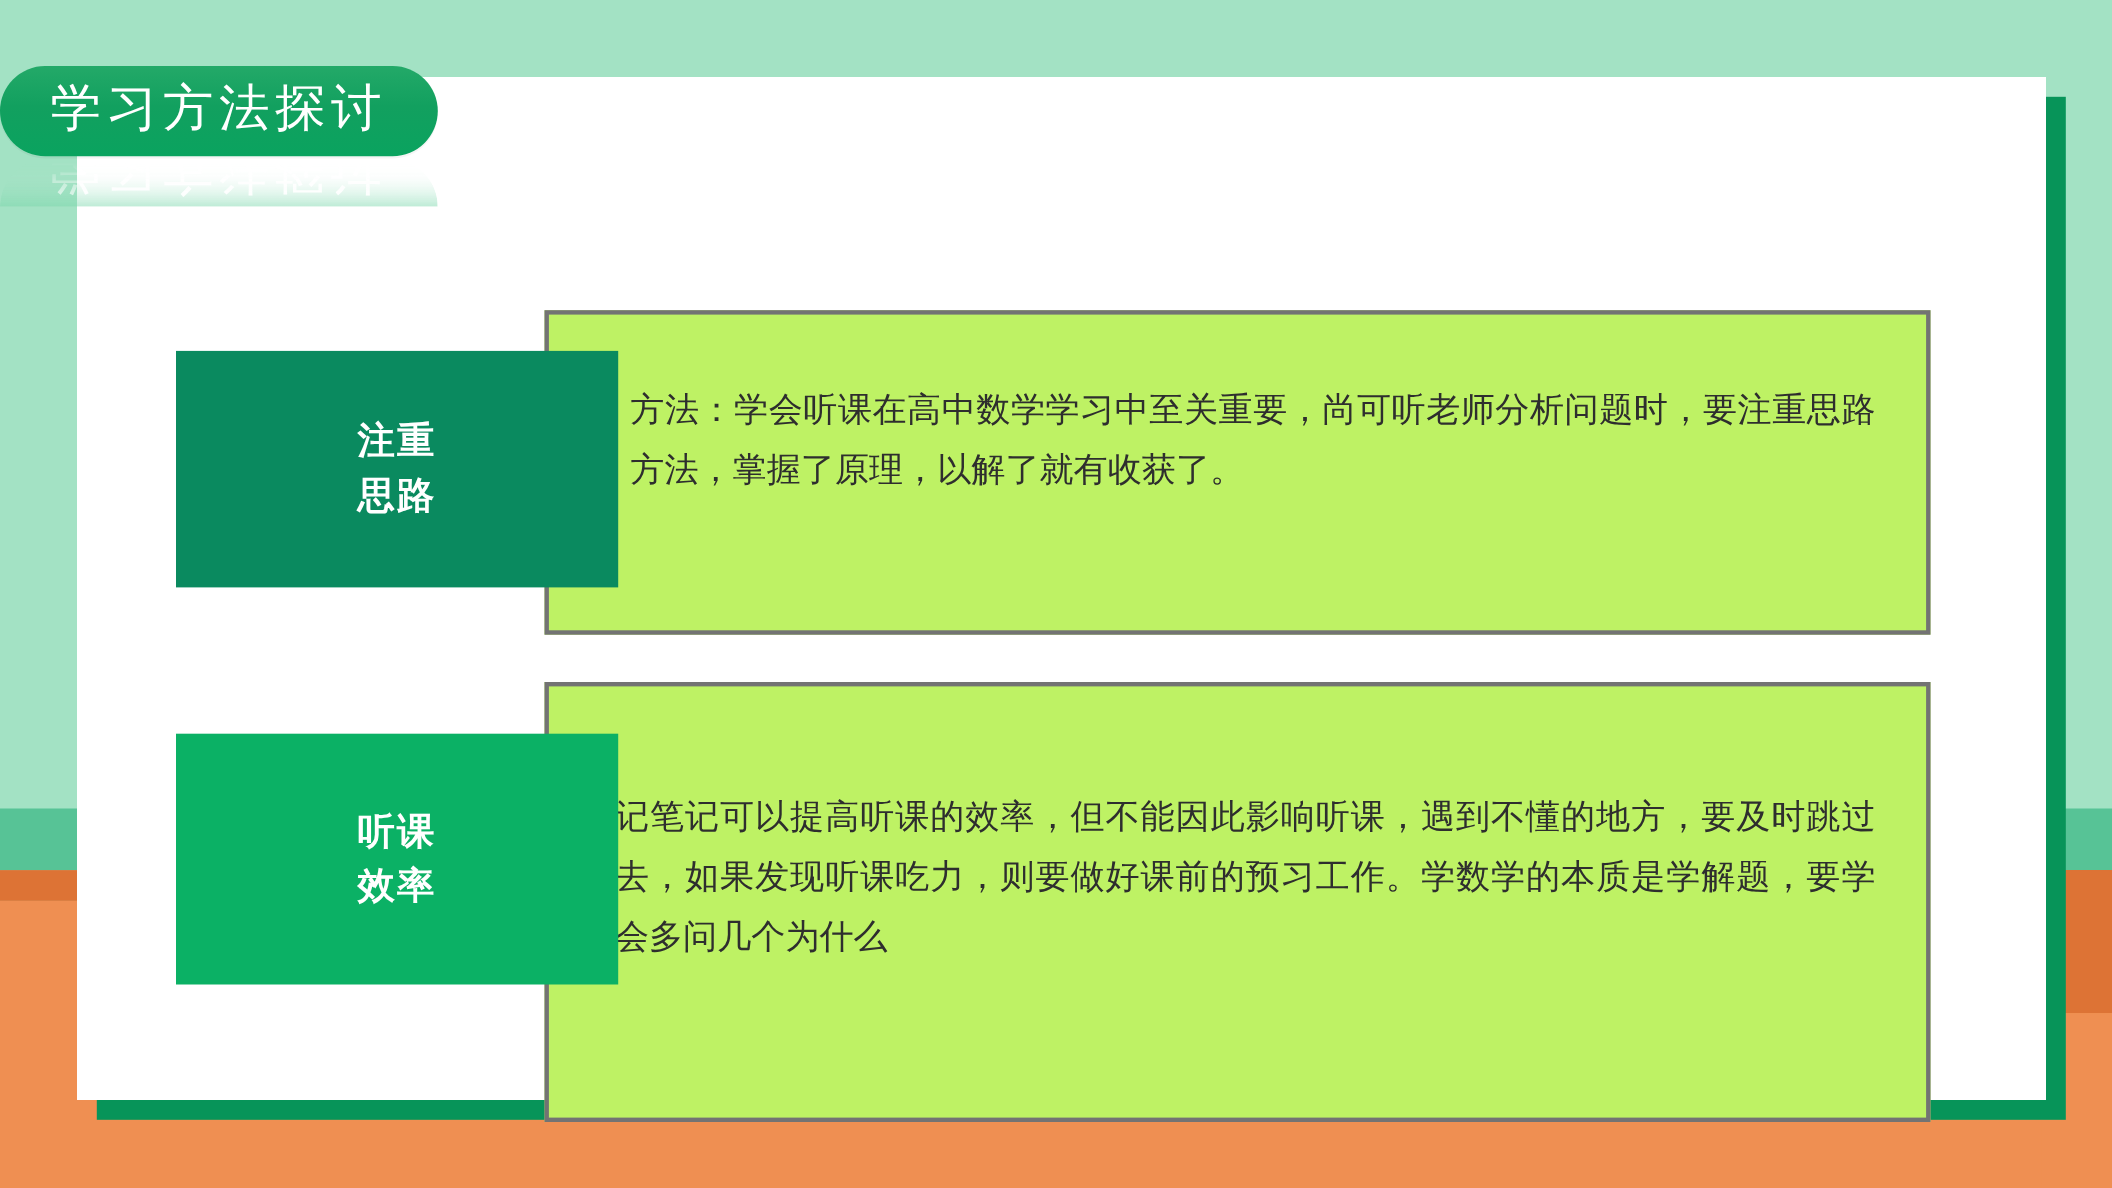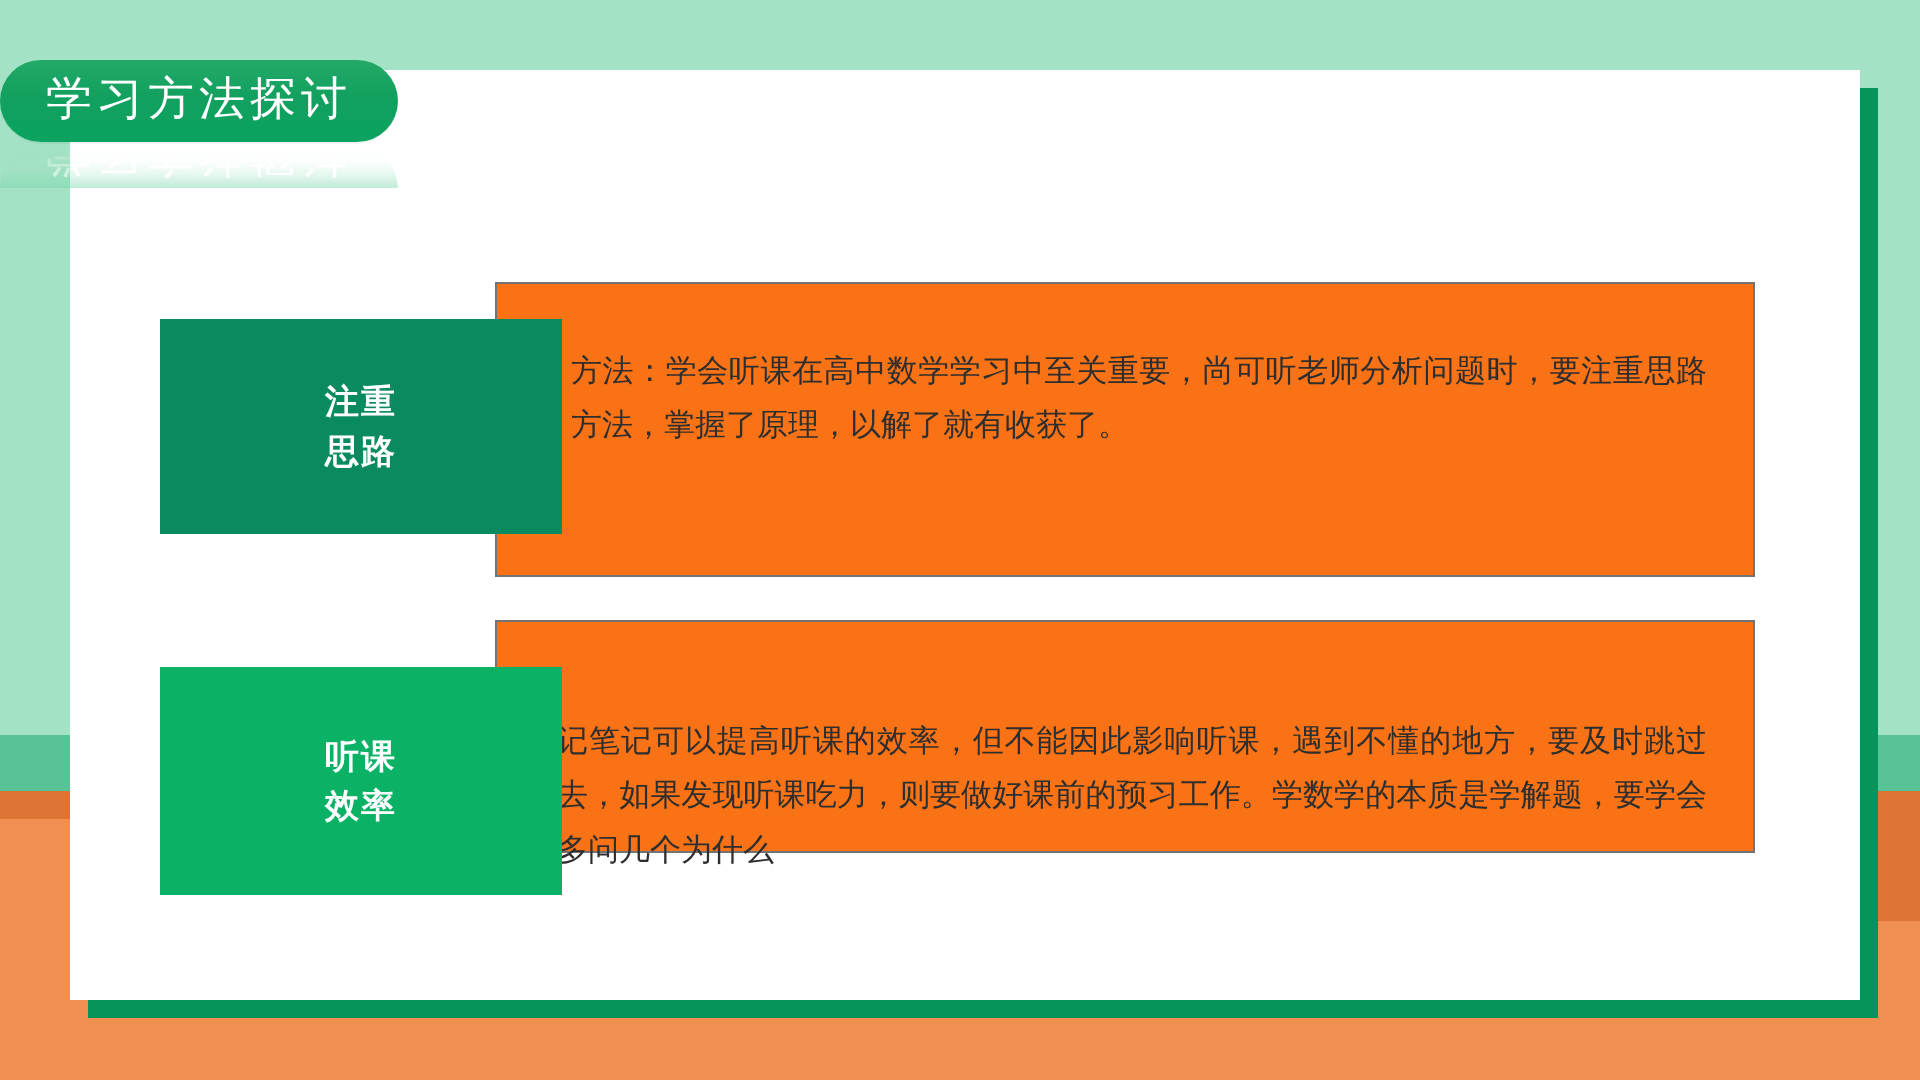--- a/index.html
+++ b/index.html
@@ -58,26 +58,26 @@
     height:40px;overflow:hidden;
   }
 
   
   .row{position:absolute;left:0;width:100%;height:300px;}
   .row-1{top:282px;}
   .row-2{top:620px;}
 
   .content-box{
     position:absolute;left:495px;width:1260px;
-    border:2px solid #737373;
-    background:#f97316;
+    border:4px solid #737373;
+    background:#bef264;
     box-sizing:border-box;
   }
   .row-1 .content-box{top:0;height:295px;}
-  .row-2 .content-box{top:0;height:233px;}
+  .row-2 .content-box{top:0;height:400px;}
 
   .label-box{
     position:absolute;left:160px;width:402px;
     display:flex;align-items:center;justify-content:center;
     color:#ffffff;font-size:34px;line-height:1.45;text-align:center;
     letter-spacing:2px;font-weight:bold;
     z-index:3;
   }
   .row-1 .label-box{top:37px;height:215px;background:#0a8a5f;}
   .row-2 .label-box{top:47px;height:228px;background:#0bb165;}

